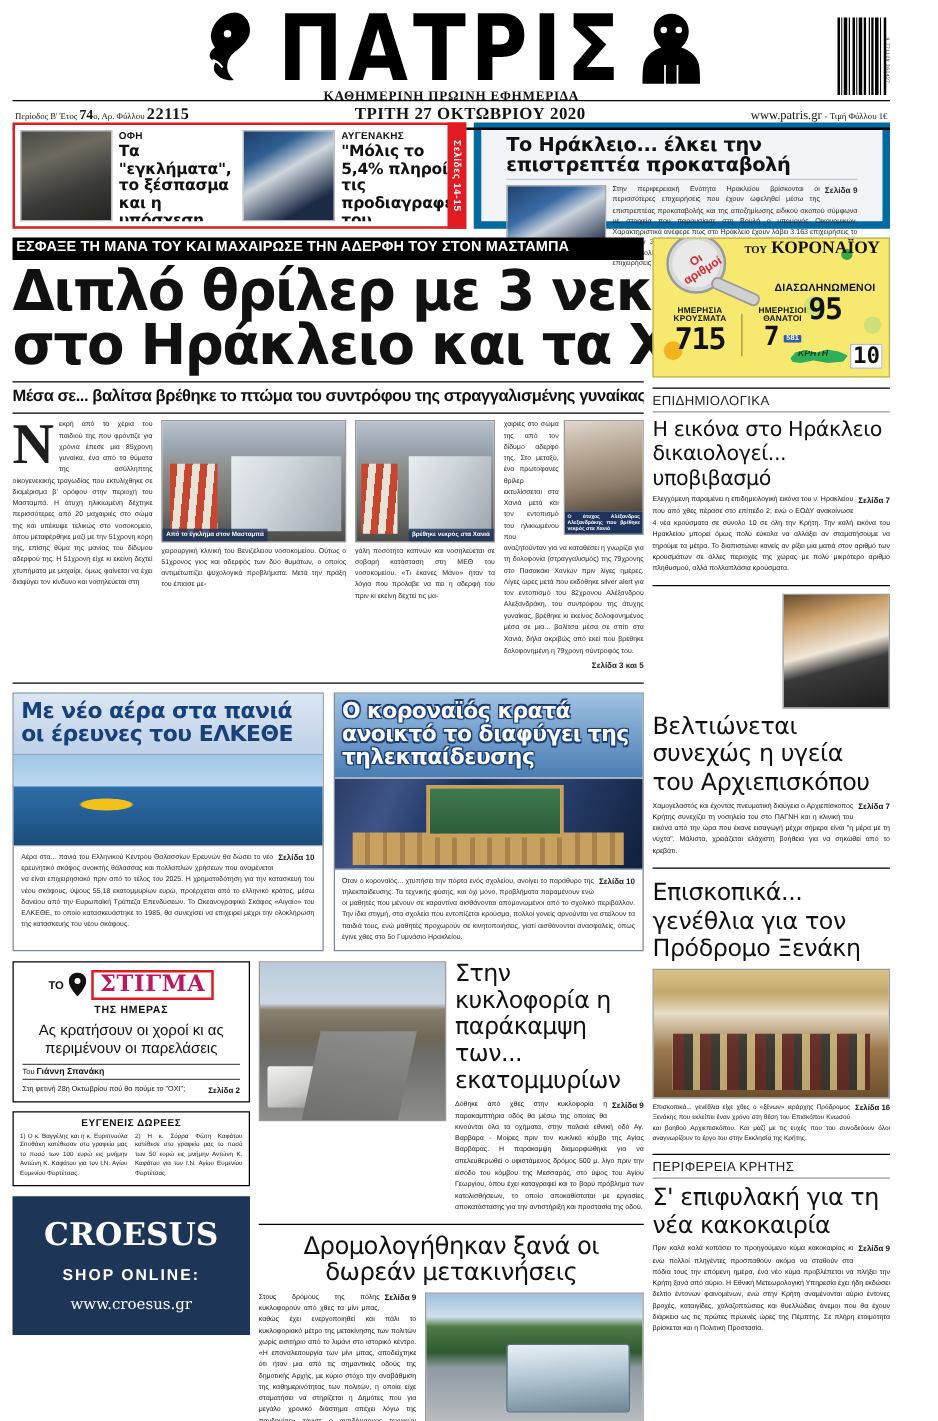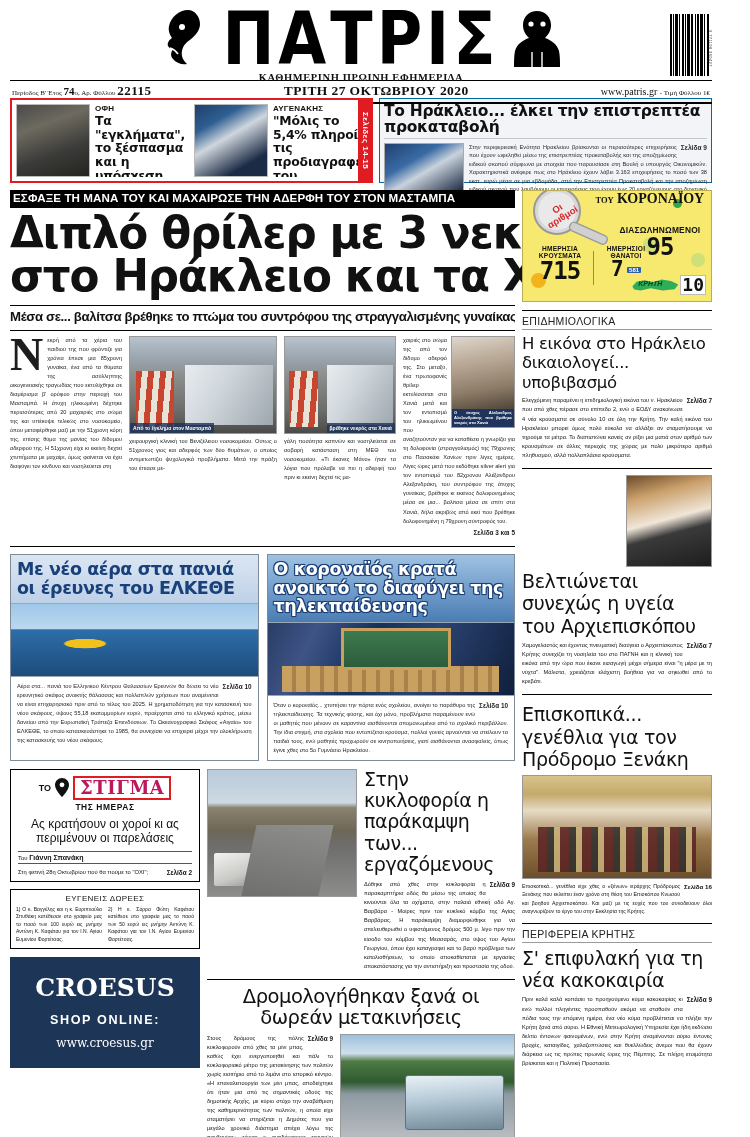--- a/index.html
+++ b/index.html
@@ -75,22 +75,22 @@
     margin-top: 1px;
   }
   .promo-tab {
     position: absolute; right: -2px; top: -2px; bottom: -2px; width: 15px;
     background: #e11b22; color: #fff;
     writing-mode: vertical-rl; text-orientation: mixed;
     display: flex; align-items: center; justify-content: center;
     font-size: 8px; font-weight: bold; letter-spacing: .5px;
   }
   .promo-right {
-    flex: 1 1 auto; border: 1px solid #0369a1; background: #f2f4f7;
-    padding: 4px 4px;
+    flex: 1 1 auto; border: 6px solid #0369a1; background: #f2f4f7;
+    padding: 4px 20px;
   }
   .pr-head {
     font-family: "DejaVu Sans", sans-serif; font-weight: bold;
     font-size: 15.5px; line-height: 1.05; letter-spacing: -0.3px;
     border-bottom: 1px solid #c2c8d0; padding-bottom: 2px;
   }
   .pr-body { display: flex; gap: 5px; margin-top: 4px; }
   .pr-photo { width: 80px; height: 50px; flex: 0 0 80px; border: 1px solid #aaa;
     background: linear-gradient(150deg,#20416e 0%,#3a6ba5 35%,#c9d2dc 55%,#16243d 100%); }
   .pr-text { font-size: 5.7px; line-height: 1.5; text-align: justify; color: #2a2a2a; }
@@ -217,21 +217,21 @@
   .stigma-head {
     text-align: center; font-size: 12px; line-height: 1.22; margin-top: 5px; color: #111;
   }
   .stigma-author { border-top: 1px solid #555; border-bottom: 1px solid #555;
     margin-top: 5px; padding: 2px 0; font-size: 6px; }
   .stigma-author b { font-size: 7px; }
   .stigma-foot { font-size: 5.8px; margin-top: 5px; }
   .stigma-foot .pg { float: right; font-weight: bold; font-size: 6.4px; }
 
   .donations { border: 1.2px solid #000; margin-top: 7px; padding: 4px 5px 5px 5px; }
-  .don-title { text-align: center; font-size: 8px; font-weight: normal; letter-spacing: .4px; }
+  .don-title { text-align: center; font-size: 8px; font-weight: bold; letter-spacing: .4px; }
   .don-cols { display: flex; gap: 6px; margin-top: 3px; }
   .don-col { flex: 1 1 0; font-size: 5px; line-height: 1.5; text-align: justify; }
 
   .croesus {
     margin-top: 8px; background: #1d3557; color: #fff; text-align: center;
     padding: 16px 6px 18px 6px;
   }
   .croesus-logo {
     font-family: "DejaVu Serif", serif; font-weight: bold;
     font-size: 25px; letter-spacing: 0px;
@@ -550,21 +550,21 @@
             <div class="croesus-logo">CROESUS</div>
             <div class="croesus-shop">SHOP ONLINE:</div>
             <div class="croesus-url">www.croesus.gr</div>
           </div>
         </div>
 
         <div class="lower-mid">
           <div class="story-road">
             <div class="road-photo"></div>
             <div class="road-txt">
-              <div class="road-head">Στην κυκλοφορία η παράκαμψη των... εργαζόμενους</div>
+              <div class="road-head">Στην κυκλοφορία η παράκαμψη των... εκατομμυρίων</div>
               <div class="road-body">
                 <span class="pg">Σελίδα 9</span>
                 <span>Δόθηκε από χθες στην κυκλοφορία η παρακαμπτήρια οδός θα μέσω της οποίας θα κινούνται όλα τα οχήματα, στην παλαιά εθνική οδό Αγ. Βαρβάρα - Μοίρες πριν τον κυκλικό κόμβο της Αγίας Βαρβάρας. Η παράκαμψη διαμορφώθηκε για να απελευθερωθεί ο υφιστάμενος δρόμος 500 μ. λίγο πριν την είσοδο του κόμβου της Μεσσαράς, στο ύψος του Αγίου Γεωργίου, όπου έχει καταγραφεί και το βαρύ πρόβλημα των κατολισθήσεων, το οποίο αποκαθίσταται με εργασίες αποκατάστασης για την αντιστήριξη και προστασία της οδού.</span>
               </div>
             </div>
           </div>
 
           <div class="story-bus">
             <div class="bus-head">Δρομολογήθηκαν ξανά οι δωρεάν μετακινήσεις</div>
             <div class="bus-row">

